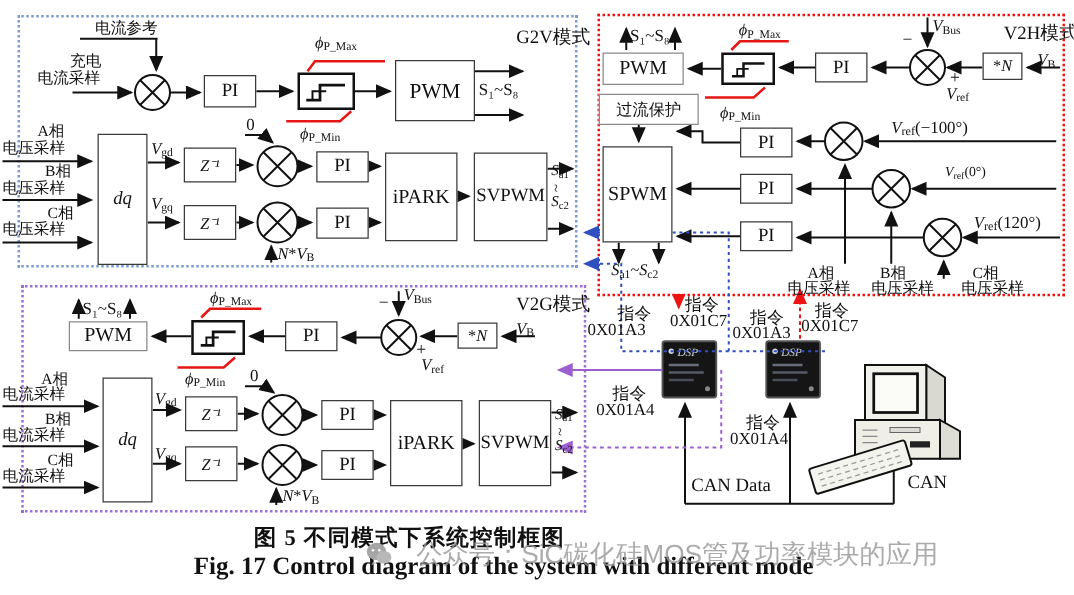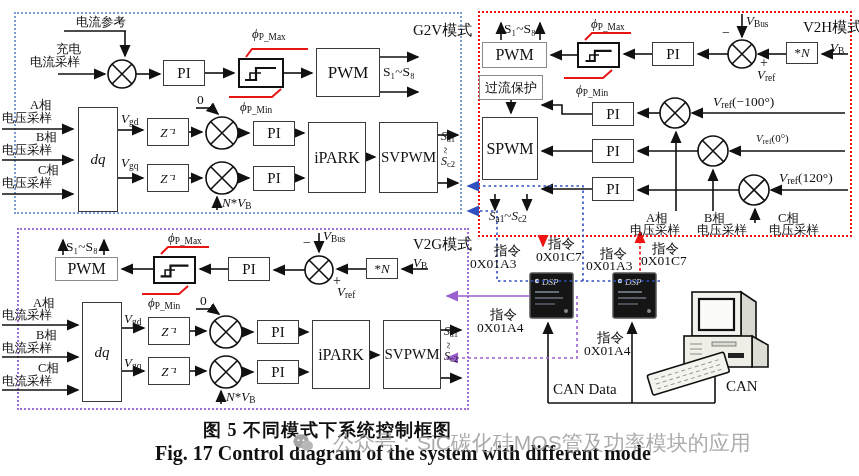--- a/index.html
+++ b/index.html
@@ -279,24 +279,24 @@
       <span>PWM</span>
     </div>
   <div class="b sat" style="left:577px;top:42px;width:43px;height:26px;">
     <svg width="36" height="21" viewBox="0 0 40 25">
         <path d="M4 19 H15 V7 H35" stroke="#111" stroke-width="2.4" fill="none"></path>
         <path d="M9 19 V12 H20" stroke="#111" stroke-width="1.7" fill="none"></path>
       </svg>
   </div>
   <div class="l" style="left:591px;top:17px;font-size:13px;"><i>ϕ</i><sub>P_Max</sub></div>
   <div class="l" style="left:576px;top:83px;font-size:13px;"><i>ϕ</i><sub>P_Min</sub></div>
-  <div class="b gray" style="left:479px;top:75px;width:64px;height:25px;font-size:13px;">
+  <div class="b gray" style="left:479px;top:75px;width:80px;height:25px;font-size:13px;">
       <span>过流保护</span>
     </div>
-  <div class="b" style="left:482px;top:117px;width:56px;height:63px;font-size:16px;">
+  <div class="b" style="left:482px;top:117px;width:56px;height:77px;font-size:16px;">
       <span>SPWM</span>
     </div>
   <div class="b" style="left:652px;top:42px;width:42px;height:24px;font-size:15px;">
       <span>PI</span>
     </div>
   <div class="l" style="left:722px;top:26px;font-size:14px;">−</div>
   <div class="l" style="left:746px;top:14px;font-size:13px;"><i>V</i><sub>Bus</sub></div>
   <div class="l" style="left:760px;top:56px;font-size:14px;">+</div>
   <div class="l" style="left:757px;top:68px;font-size:13px;"><i>V</i><sub>ref</sub></div>
   <div class="b" style="left:786px;top:42px;width:32px;height:22px;font-size:13px;">

